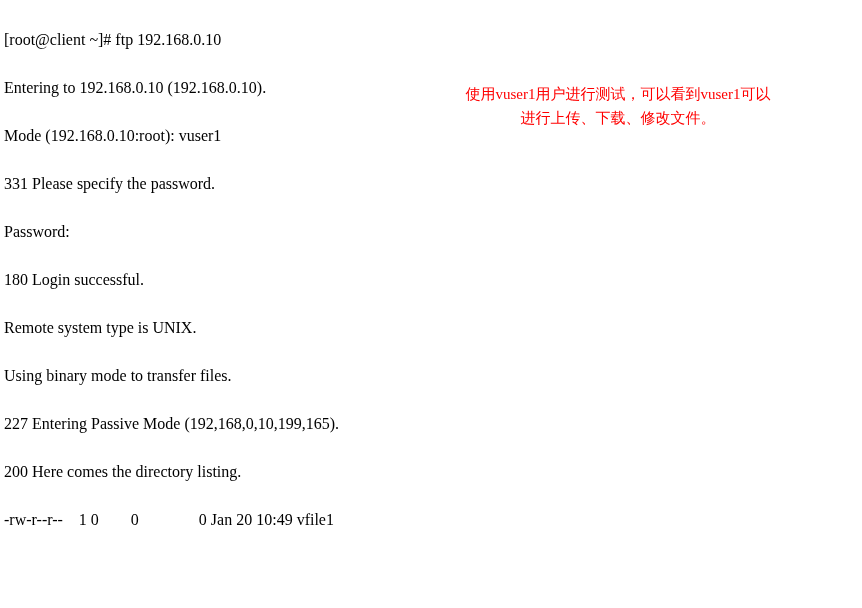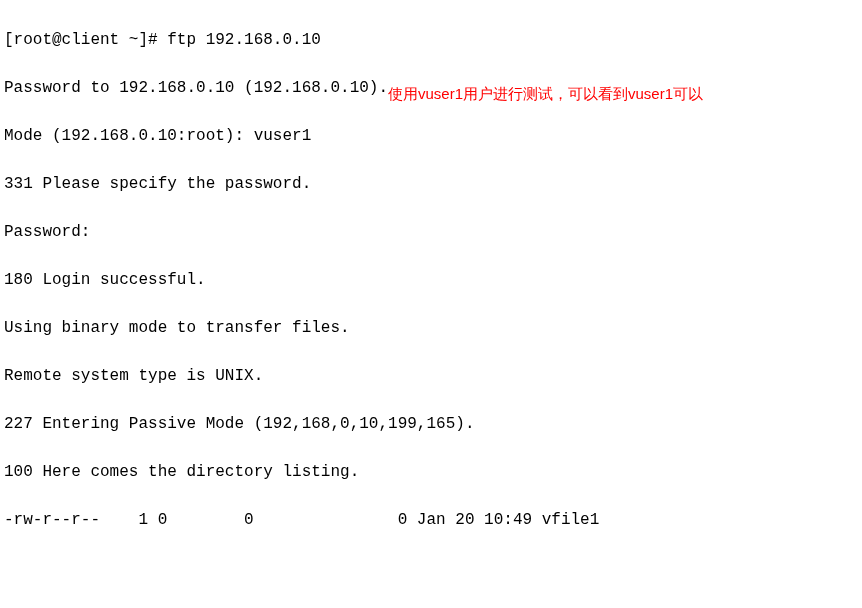--- a/index.html
+++ b/index.html
@@ -1,18 +1,19 @@
 <!DOCTYPE html>
 <html><head>
   <meta charset="utf-8">
   <style>
     * {
       margin: 0;
       padding: 0;
       box-sizing: border-box;
+      font-family: Liberation Serif, serif;
     }
     body {
       font-family: 'Courier New', monospace;
       font-size: 16px;
       line-height: 1.5;
       background: #fff;
       color: #000;
       padding: 4px;
       width: 862px;
       position: relative;
@@ -27,45 +28,47 @@
     }
     .annotation {
       position: absolute;
       color: #ff0000;
       font-family: 'Microsoft YaHei', 'SimSun', sans-serif;
       font-size: 15px;
       line-height: 1.6;
       left: 388px;
       top: 82px;
       width: 460px;
+      text-align: center;
     }
   </style>
 </head>
 <body>
 
 <div class="terminal-output">
 <span class="line">[root@client ~]# ftp 192.168.0.10</span>
-<span class="line">Password to 192.168.0.10 (192.168.0.10).</span>
+<span class="line">Entering to 192.168.0.10 (192.168.0.10).</span>
 <span class="line">Mode (192.168.0.10:root): vuser1</span>
 <span class="line">331 Please specify the password.</span>
 <span class="line">Password:</span>
 <span class="line">180 Login successful.</span>
+<span class="line">Remote system type is UNIX.</span>
 <span class="line">Using binary mode to transfer files.</span>
-<span class="line">Remote system type is UNIX.</span>
 <span class="line">227 Entering Passive Mode (192,168,0,10,199,165).</span>
-<span class="line">100 Here comes the directory listing.</span>
+<span class="line">200 Here comes the directory listing.</span>
 <span class="line">-rw-r--r--    1 0        0               0 Jan 20 10:49 vfile1</span>
 
 
 
 
 
 
 
 
 
 
 
 </div>
 
 <div class="annotation">
   <div>使用vuser1用户进行测试，可以看到vuser1可以</div>
+  <div>进行上传、下载、修改文件。</div>
 </div>
 
 </body></html>

